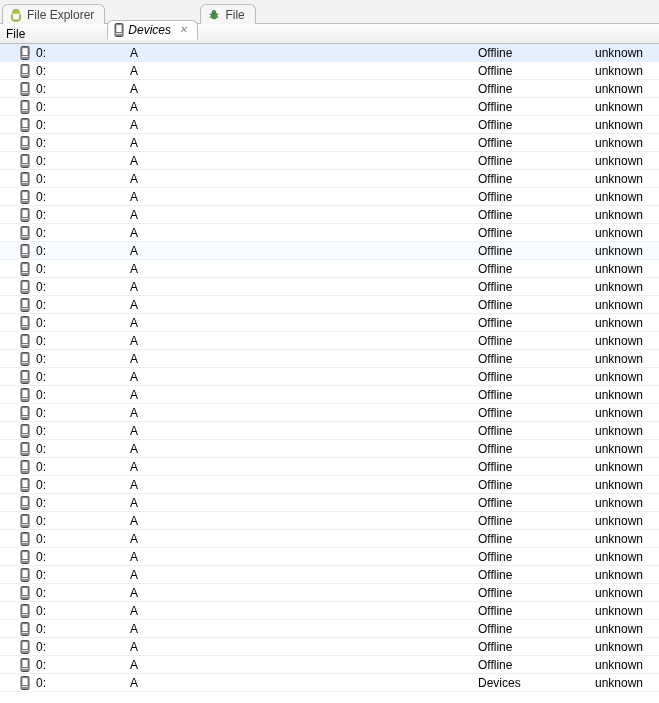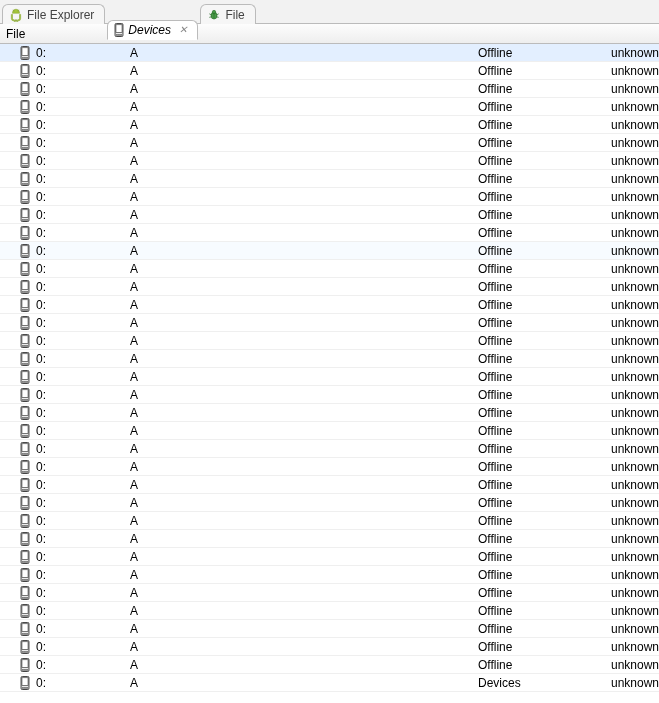--- a/index.html
+++ b/index.html
@@ -74,21 +74,21 @@
     border-bottom: 1px solid #efefef;
     white-space: nowrap;
   }
   .row:nth-child(odd) { }
   .row.zebra { background: #f7fbff; }
   .row.selected { background: #e3efff; }
   .cell-icon { width: 34px; display:flex; align-items:center; justify-content:flex-end; padding-right:4px; }
   .cell-id { width: 96px; padding-left: 2px; }
   .cell-a { width: 348px; }
   .cell-status { width: 96px; }
-  .cell-unknown { flex: 1; text-align: right; padding-right: 0; }
+  .cell-unknown { flex: 1; text-align: right; padding-right: 16px; }
 
   
   .android-svg { width:14px; height:14px; display:block; }
   .phone-svg { width:10px; height:14px; display:block; }
   .bug-svg { width:14px; height:14px; display:block; }
 </style>
 </head>
 <body>
 
 <div class="window">

